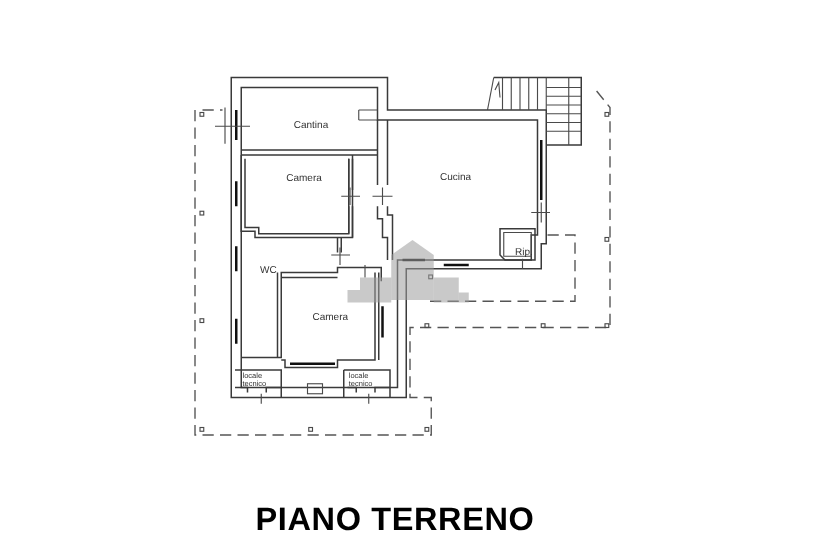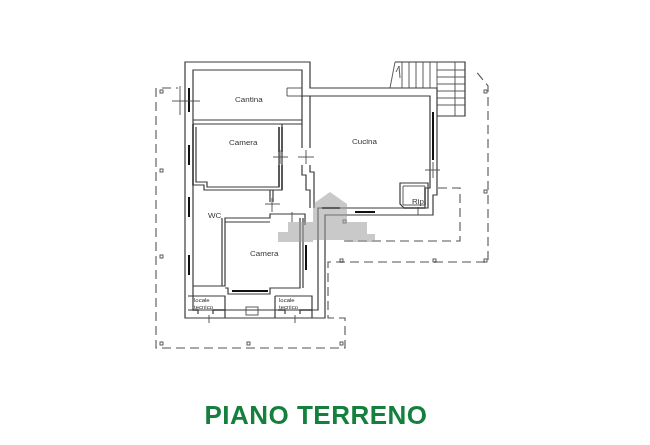--- a/index.html
+++ b/index.html
@@ -7,21 +7,21 @@
     #plan { position: absolute; left: 0; top: 0; }
     .wall { fill: none; stroke: #3a3a3a; stroke-width: 1.2; }
     .thin { fill: none; stroke: #4a4a4a; stroke-width: 0.9; }
     .window { stroke: #111; stroke-width: 2; }
     .dash { fill: none; stroke: #555; stroke-width: 1.1; stroke-dasharray: 9 5; }
     .room-label { font-family: "Liberation Sans", sans-serif; font-size: 8px; fill: #333; }
     .small-label { font-family: "Liberation Sans", sans-serif; font-size: 6px; fill: #333; }
     .wm { fill: #9c9c9c; opacity: 0.55; }
     .title {
       position: absolute; left: 0; width: 632px; top: 400px; text-align: center;
-      font-family: "Liberation Sans", sans-serif; font-weight: bold; font-size: 26px; color: #15803d; letter-spacing: 0.5px;
+      font-family: "Liberation Sans", sans-serif; font-weight: bold; font-size: 26px; color: #000000; letter-spacing: 0.5px;
     }
   </style>
 </head>
 <body>
 
 <svg id="plan" width="650" height="445" viewBox="0 0 650 445" xmlns="http://www.w3.org/2000/svg">
 
   <g>
     <path class="dash" d="M156,88 L156,348 L345,348 L345,318 L328,318 L328,262 L488,262 L488,86 L475,70"></path>
     <path class="dash" d="M162,88 L178,88"></path>

